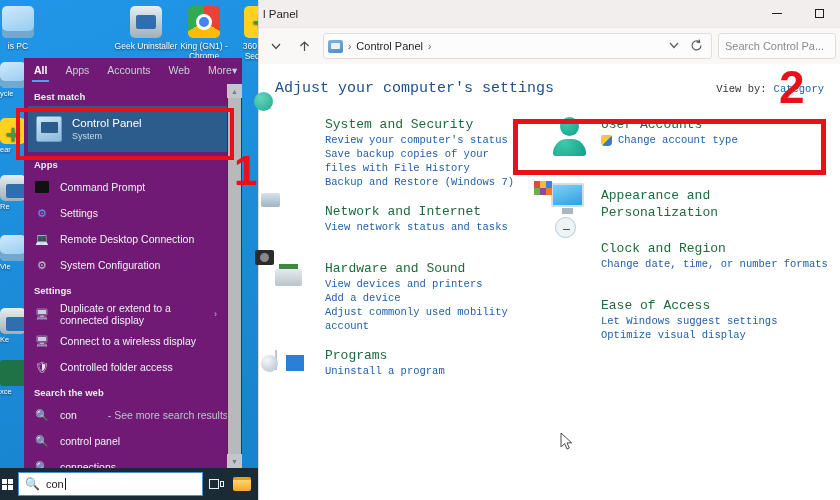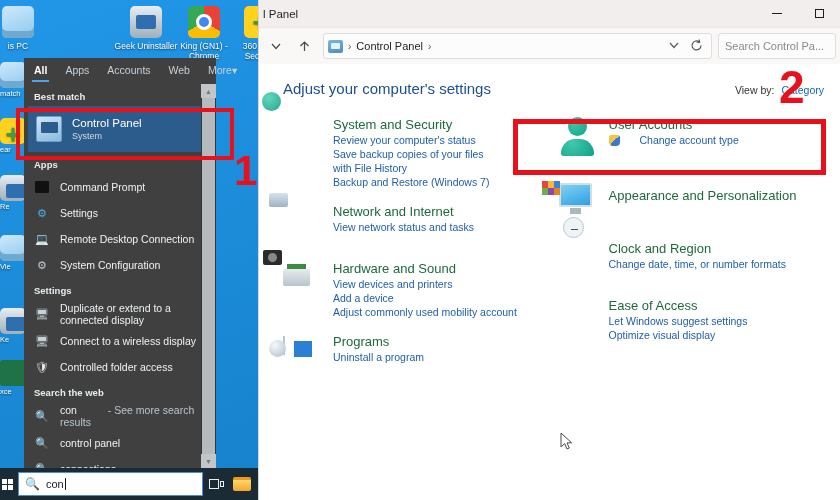--- a/index.html
+++ b/index.html
@@ -96,22 +96,22 @@
   .tb-folder {
     width: 18px; height: 14px; border-radius: 2px;
     background: linear-gradient(180deg,#ffd571,#f0a92c);
     border-top: 3px solid #e89c1d;
   }
 
   
   #start-menu {
     position: absolute;
     left: 24px; top: 58px;
-    width: 192px; height: 410px;
-    background: #404040;
+    width: 218px; height: 410px;
+    background: #701a75;
     color: #ffffff;
   }
   #sm-tabs {
     display: flex; align-items: center;
     gap: 14px;
     height: 26px;
     padding: 0 0 0 8px;
     font-size: 10.5px;
     color: #c7d0d6;
   }
@@ -271,21 +271,21 @@
                             color:#5a5a5a; font-size:11px; padding-right:4px;}
   #cp-search {
     width: 118px; height: 26px;
     border: 1px solid #e2dddd; border-radius: 3px;
     background: #fdfcfc;
     display: flex; align-items: center;
     padding: 0 6px;
     font-size: 11px; color: #8a8a8a;
   }
 
-  #cp-body { padding: 16px 0 0 16px; position: relative; height: calc(500px - 64px); }
+  #cp-body { padding: 16px 0 0 8px; position: relative; height: calc(500px - 64px); font-family: Liberation Mono, monospace; }
   #cp-heading-row {
     display: flex; align-items: baseline;
     padding: 0 16px 0 8px;
   }
   #cp-heading {
     font-size: 15px; color: #1d4f8c; font-weight: normal;
   }
   #cp-viewby {
     margin-left: auto;
     font-size: 10.5px; color: #333;
@@ -314,21 +314,21 @@
   .cat-title {
     font-size: 13px; color: #1d6a3d;
     line-height: 17px;
     display: block;
   }
   .cat-link {
     font-size: 10.5px; color: #1f5fa8;
     line-height: 14px;
     display: block;
   }
-  .cat-link.with-shield { display:flex; align-items:center; gap:20px; }
+  .cat-link.with-shield { display:flex; align-items:center; gap:6px; }
   .shield-gl {
     width: 11px; height: 11px;
     background: linear-gradient(135deg,#f3c44a 0 50%, #3b79c9 50% 100%);
     border-radius: 2px 2px 4px 4px;
     display: inline-block;
   }
 
   
   .i-shield {
     background: radial-gradient(circle at 35% 30%, #4fa8e8, #1f6fc4);
@@ -483,21 +483,21 @@
       <span class="glyph ic-chrome"></span>
       <span class="desk-label">King (GN1) - Chrome</span>
     </div>
     <div class="desk-icon" style="left:228px; top:6px;">
       <span class="glyph ic-360"></span>
       <span class="desk-label">360 Total Security</span>
     </div>
 
     <div class="desk-icon edge-icon" style="top:62px;">
       <span class="glyph ic-pc"></span>
-      <span class="desk-label">match</span>
+      <span class="desk-label">ycle</span>
     </div>
     <div class="desk-icon edge-icon" style="top:118px;">
       <span class="glyph ic-360"></span>
       <span class="desk-label">ear</span>
     </div>
     <div class="desk-icon edge-icon" style="top:175px;">
       <span class="glyph ic-geek"></span>
       <span class="desk-label">Re</span>
     </div>
     <div class="desk-icon edge-icon" style="top:235px;">

